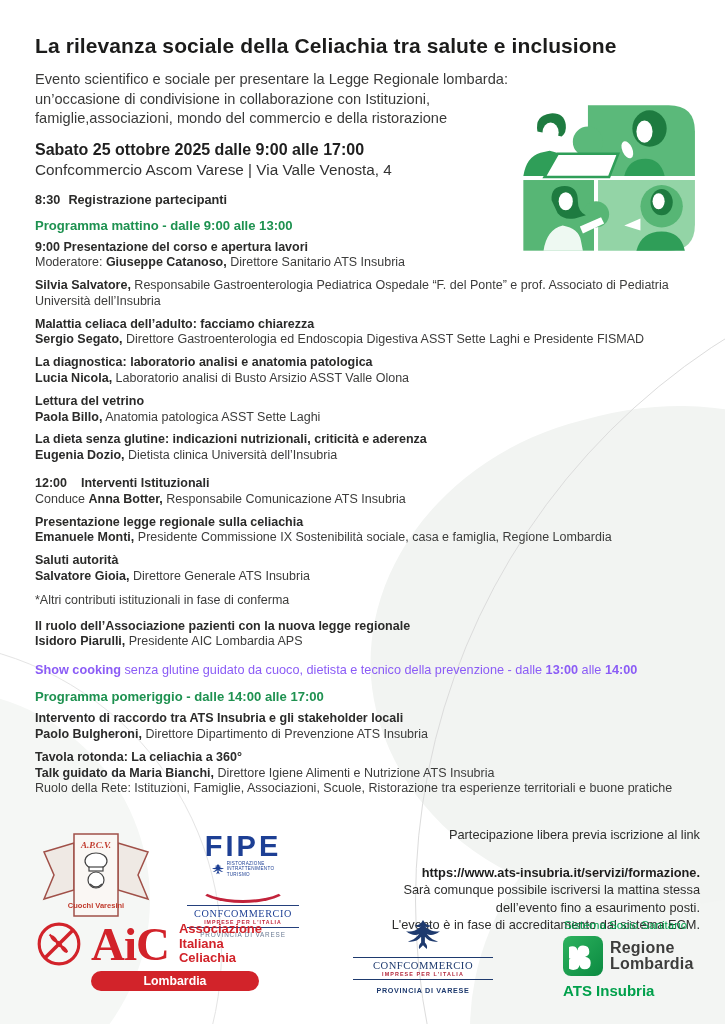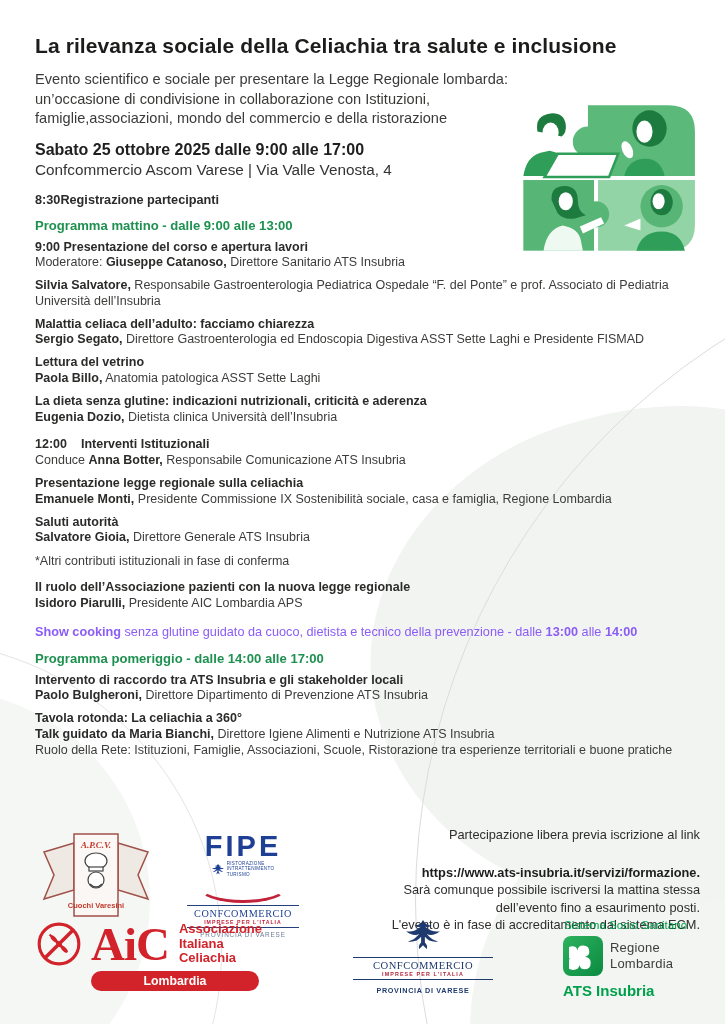--- a/index.html
+++ b/index.html
@@ -16,21 +16,21 @@
   
   .illustration{position:absolute;left:487px;top:101px;width:214px;height:154px;z-index:1;}
   
   .content{position:absolute;left:35px;top:26px;width:658px;z-index:2;color:#3c3c3b;}
   h1.title{font-size:21px;font-weight:bold;color:#1c1c1b;margin:8px 0 12px;letter-spacing:.1px;}
   .intro{margin:0;max-width:480px;}
   .intro span{display:block;font-size:14.6px;line-height:19.5px;color:#3a3a39;}
   .date-line{margin:12px 0 0;font-size:16px;font-weight:bold;color:#202020;}
   .venue-line{margin:2px 0 0;font-size:15.3px;color:#333;}
   .reg-line{margin:14px 0 0;font-size:12.7px;font-weight:bold;color:#2b2b2a;}
-  .reg-line .time{margin-right:0;}
+  .reg-line .time{margin-right:8px;}
   h2.green-hdr{color:#1e9150;font-size:13.1px;font-weight:bold;margin:11px 0 0;}
   .session{margin-top:7px;font-size:12.5px;line-height:15.8px;}
   .session p{margin:0;}
   .s-title{font-weight:bold;color:#2b2b2a;}
   .s-time{margin-right:14px;}
   .s-speaker b{font-weight:bold;color:#2b2b2a;}
   .note{margin:8px 0 0;font-size:12.5px;line-height:15.8px;color:#3c3c3b;}
   .mt-lg{margin-top:12px;}
   .mt-md{margin-top:10px;}
   .show-line{margin:12px 0 0;font-size:12.7px;line-height:16px;color:#8b5cf6;}
@@ -63,21 +63,21 @@
   .confc .cc{font-family:"Liberation Serif",serif;font-size:10.6px;letter-spacing:.5px;margin-top:3px;
         border-top:1px solid #1e3a6e;padding-top:2px;}
   .confc .imprese{font-size:5.4px;font-weight:bold;color:#b3263a;letter-spacing:1.1px;
         border-bottom:1px solid #1e3a6e;padding-bottom:2px;}
   .confc .prov{font-size:7.2px;font-weight:bold;letter-spacing:.7px;margin-top:6px;}
   .regione{position:absolute;left:528px;top:100px;width:165px;}
   .regione .sss{color:#00a04b;font-size:11.6px;margin:0 0 5px 1px;}
   .regione .row{display:flex;align-items:center;gap:7px;}
   .regione .sq{width:40px;height:40px;border-radius:8px;background:linear-gradient(135deg,#2db25e,#0b8a41);
         display:flex;align-items:center;justify-content:center;}
-  .regione .rl{font-size:13px;font-weight:normal;color:#3d3d3c;line-height:16px;letter-spacing:.2px;}
+  .regione .rl{font-size:16px;font-weight:bold;color:#3d3d3c;line-height:16px;letter-spacing:.2px;}
   .regione .ats{color:#00a04b;font-size:15px;font-weight:bold;margin-top:6px;}
 </style>
 </head>
 <body>
 
 <div class="page">
 
   <div class="decor blob-corner"></div>
   <div class="decor blob-right"></div>
   <div class="decor blob-left"></div>
@@ -138,20 +138,24 @@
 
     <div class="session">
       <p class="s-speaker"><b>Silvia Salvatore,</b><span> Responsabile Gastroenterologia Pediatrica Ospedale “F. del Ponte” e prof. Associato di Pediatria Università dell’Insubria</span></p>
     </div>
 
     <div class="session">
       <p class="s-title">Malattia celiaca dell’adulto: facciamo chiarezza</p>
       <p class="s-speaker"><b>Sergio Segato,</b><span> Direttore Gastroenterologia ed Endoscopia Digestiva ASST Sette Laghi e Presidente FISMAD</span></p>
     </div>
 
+    <div class="session">
+      <p class="s-title">La diagnostica: laboratorio analisi e anatomia patologica</p>
+      <p class="s-speaker"><b>Lucia Nicola,</b><span> Laboratorio analisi di Busto Arsizio ASST Valle Olona</span></p>
+    </div>
 
     <div class="session">
       <p class="s-title">Lettura del vetrino</p>
       <p class="s-speaker"><b>Paola Billo,</b><span> Anatomia patologica ASST Sette Laghi</span></p>
     </div>
 
     <div class="session">
       <p class="s-title">La dieta senza glutine: indicazioni nutrizionali, criticità e aderenza</p>
       <p class="s-speaker"><b>Eugenia Dozio,</b><span> Dietista clinica Università dell’Insubria</span></p>
     </div>

